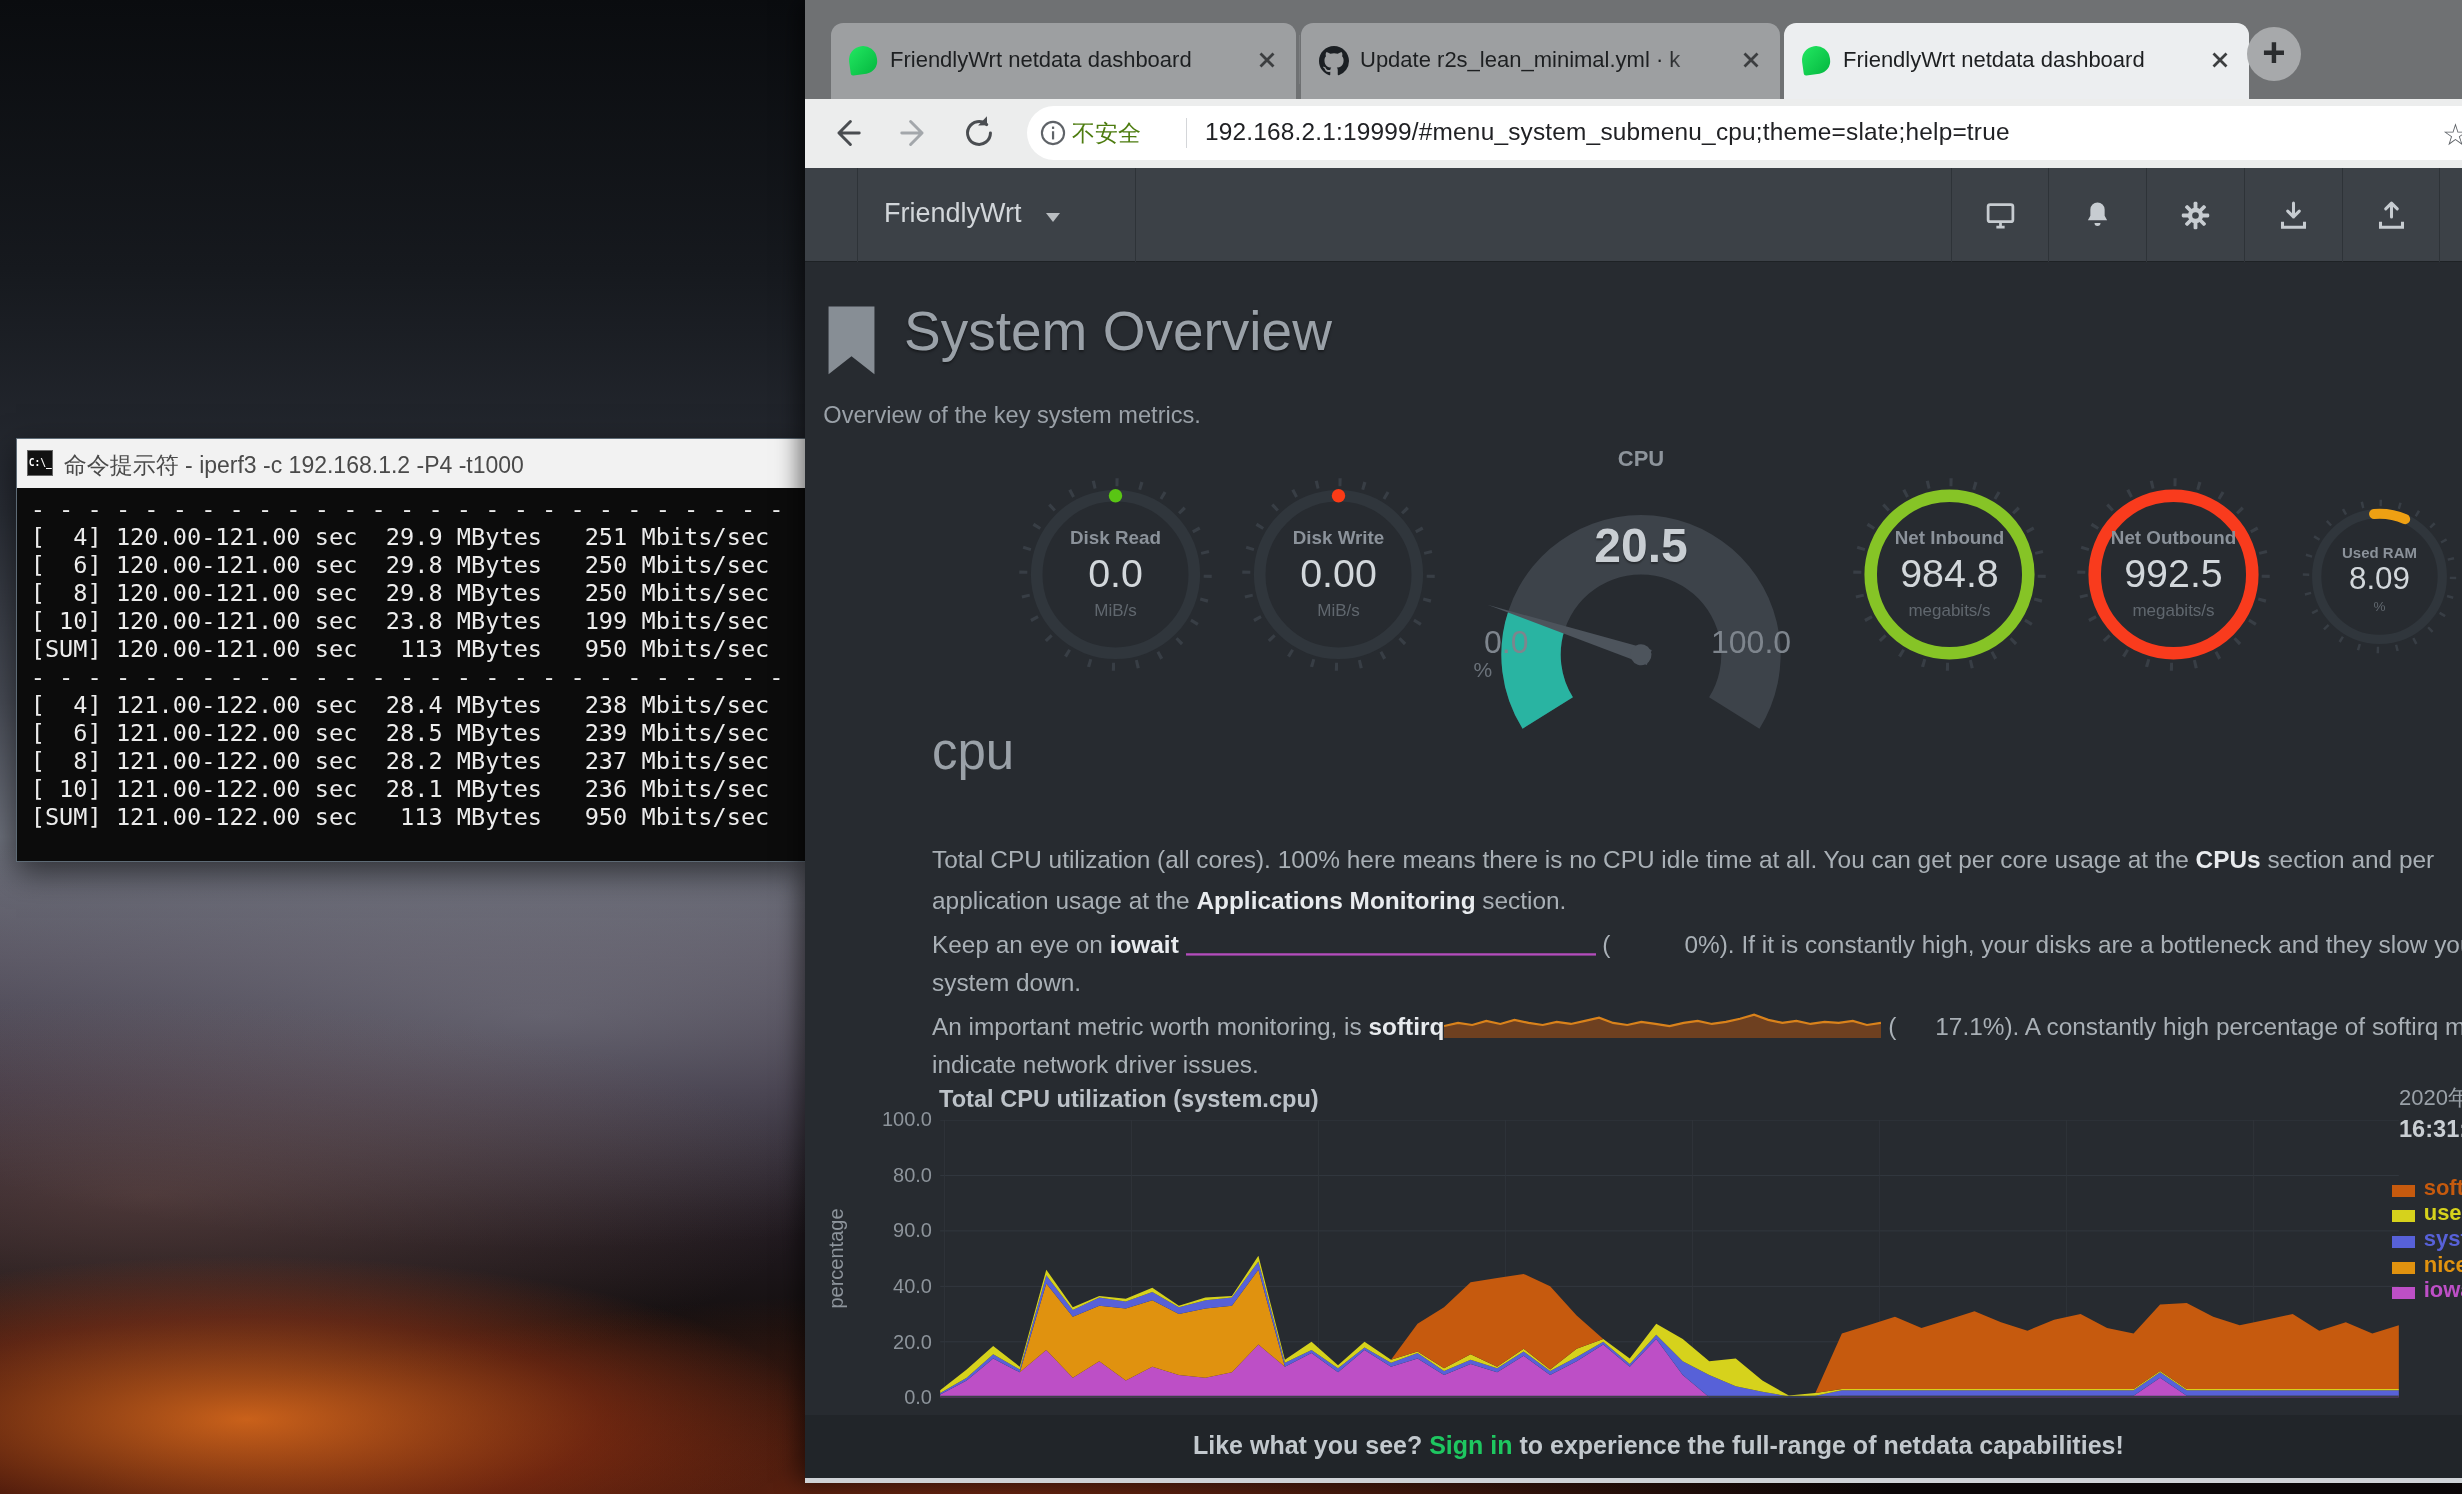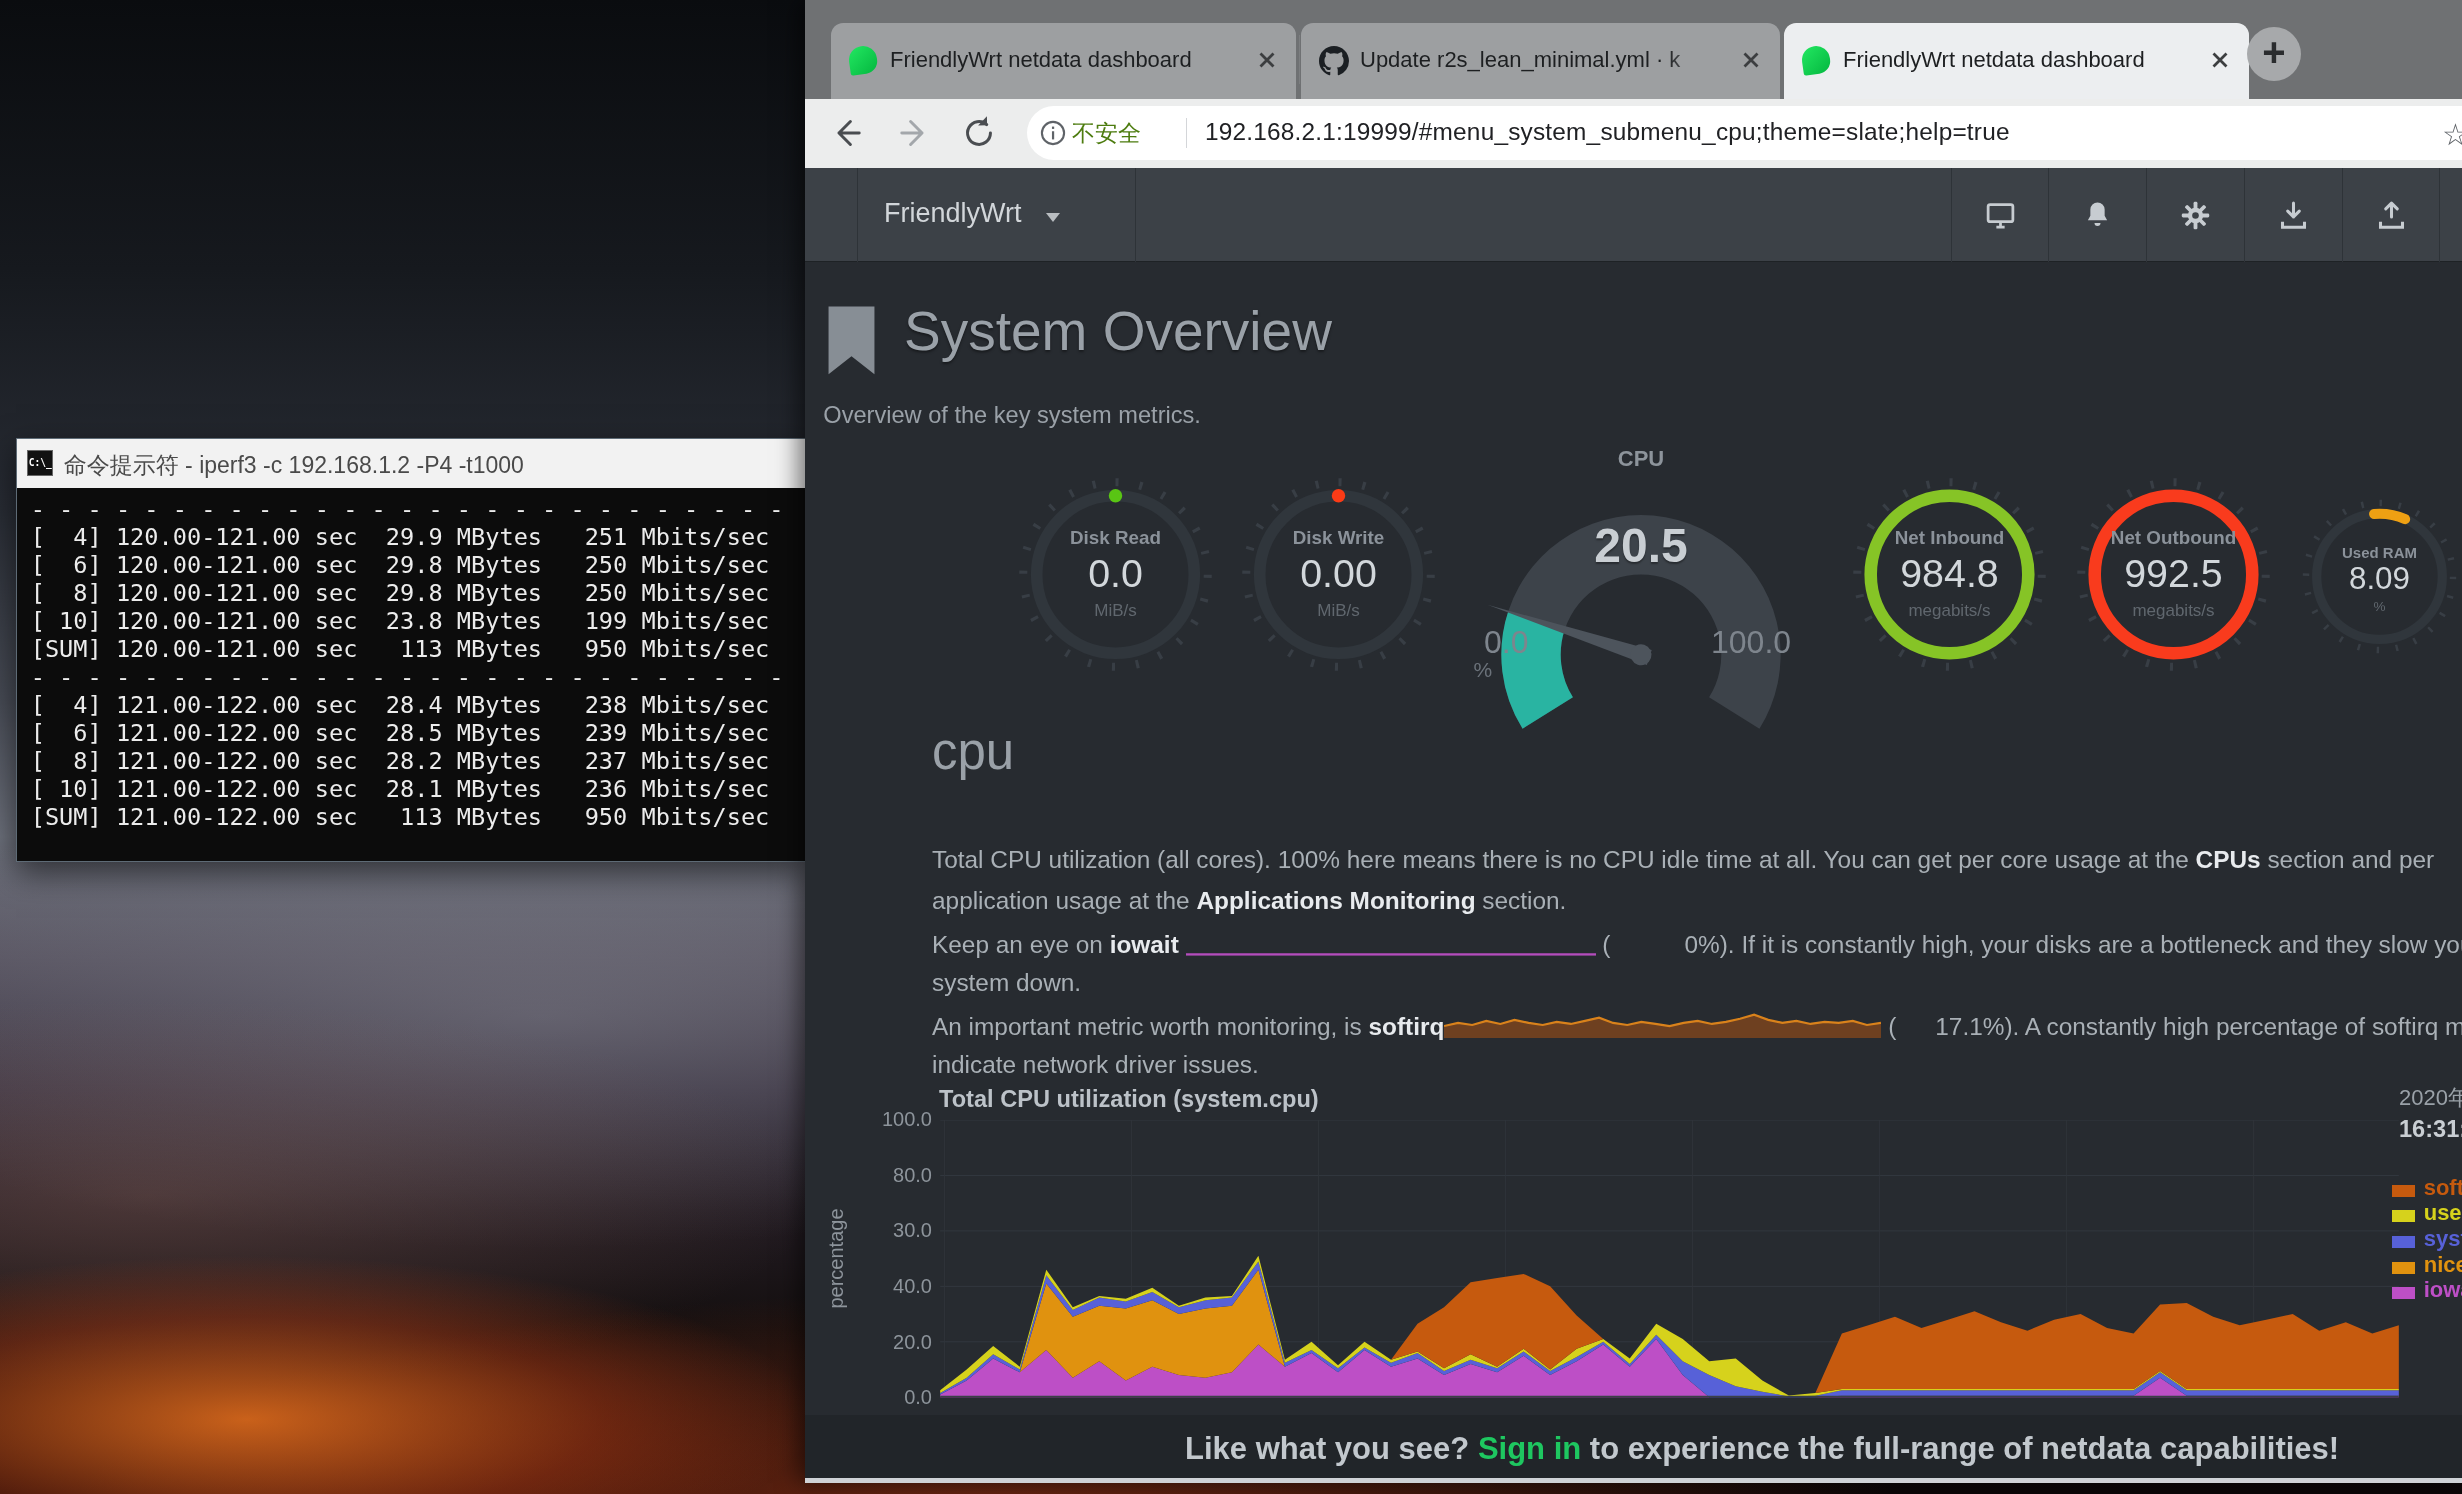--- a/index.html
+++ b/index.html
@@ -81,21 +81,21 @@
   #chart-date { left:1594px; top:915px; font-size:22px; color:#9aa1a8; white-space:nowrap; }
   #chart-time { left:1594px; top:948px; font-size:23.6px; font-weight:bold; color:#c9ced3; white-space:nowrap; }
   #chart-ylabel { left:-30px; top:1079px; font-size:20px; color:#8d949b; transform:rotate(-90deg); width:122px; text-align:center; }
   .ytick { width:96px; text-align:right; font-size:20px; color:#8d949b; }
   #plot { left:134px; top:952px; }
   .legend-row { left:1587px; height:23px; white-space:nowrap; }
   .legend-swatch { display:inline-block; width:23px; height:12.2px; margin-right:8.7px; }
   .legend-name { font-size:22px; font-weight:bold; vertical-align:1.7px; }
 
   #nd-footer { left:0; top:1247px; width:1657px; height:63px; background:#212529; }
-  #nd-footer-text { left:380px; top:15.7px; font-size:31px; font-weight:bold; color:#c2c8cd; white-space:nowrap; }
+  #nd-footer-text { left:388px; top:15.7px; font-size:25px; font-weight:bold; color:#c2c8cd; white-space:nowrap; }
 </style>
 </head>
 <body>
 
 <div id="wallpaper" class="abs"></div>
 
 <div id="terminal" class="abs">
   <div id="term-titlebar" class="abs">
     <div id="term-icon" class="abs">C:\_</div>
     <div id="term-title" class="abs">命令提示符 - iperf3  -c 192.168.1.2 -P4 -t1000</div>
@@ -297,21 +297,21 @@
         <div class="para-line abs" style="top: 883px;"><span>indicate network driver issues.</span></div>
       </div>
 
     <div id="chart-title" class="abs">Total CPU utilization (system.cpu)</div>
     <div id="chart-date" class="abs">2020年3</div>
     <div id="chart-time" class="abs">16:31:2</div>
     <div id="chart-ylabel" class="abs">percentage</div>
     <div id="yticks">
         <div class="ytick abs" style="left: 31px; top: 940px;">100.0</div>
         <div class="ytick abs" style="left: 31px; top: 996px;">80.0</div>
-        <div class="ytick abs" style="left: 31px; top: 1051px;">30.0</div>
+        <div class="ytick abs" style="left: 31px; top: 1051px;">90.0</div>
         <div class="ytick abs" style="left: 31px; top: 1107px;">40.0</div>
         <div class="ytick abs" style="left: 31px; top: 1163px; text-align: right;">20.0</div>
         <div class="ytick abs" style="left: 31px; top: 1218px;">0.0</div>
       </div>
     <svg id="plot" class="abs" width="1461" height="279" viewBox="0 0 1673 320" style="left: 134px; top: 952px;">
         <line x1="0" y1="254.4" x2="1673" y2="254.4" stroke="#343a41" stroke-width="1"></line>
         <line x1="0" y1="190.8" x2="1673" y2="190.8" stroke="#343a41" stroke-width="1"></line>
         <line x1="0" y1="127.2" x2="1673" y2="127.2" stroke="#343a41" stroke-width="1"></line>
         <line x1="0" y1="63.6" x2="1673" y2="63.6" stroke="#343a41" stroke-width="1"></line>
         <line x1="0" y1="0.0" x2="1673" y2="0.0" stroke="#343a41" stroke-width="1"></line>

